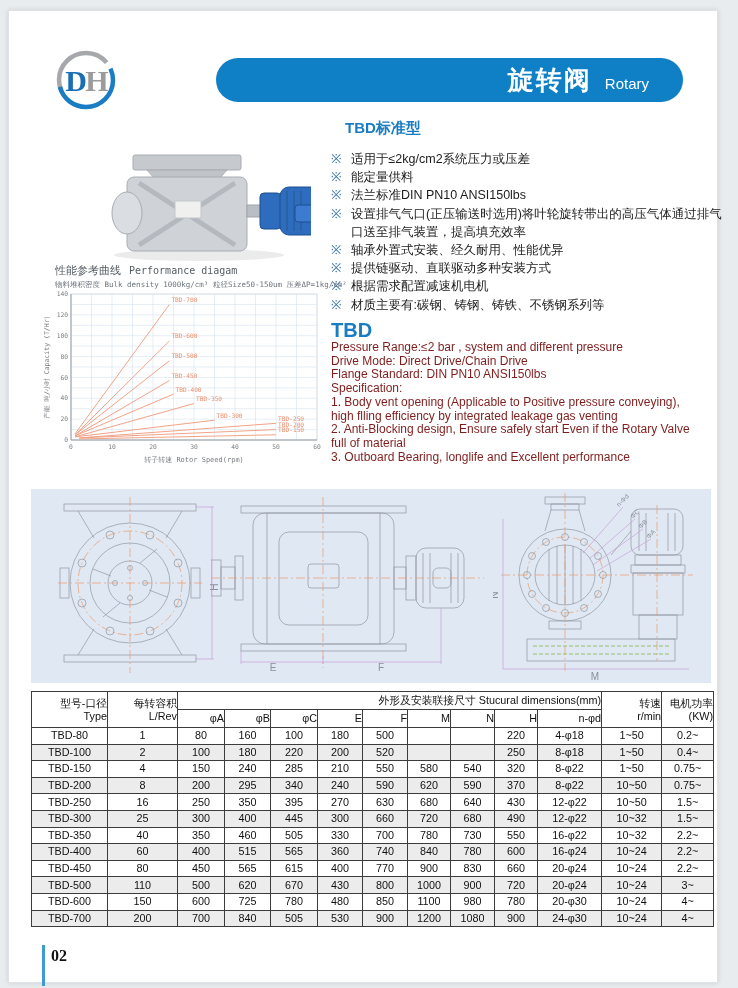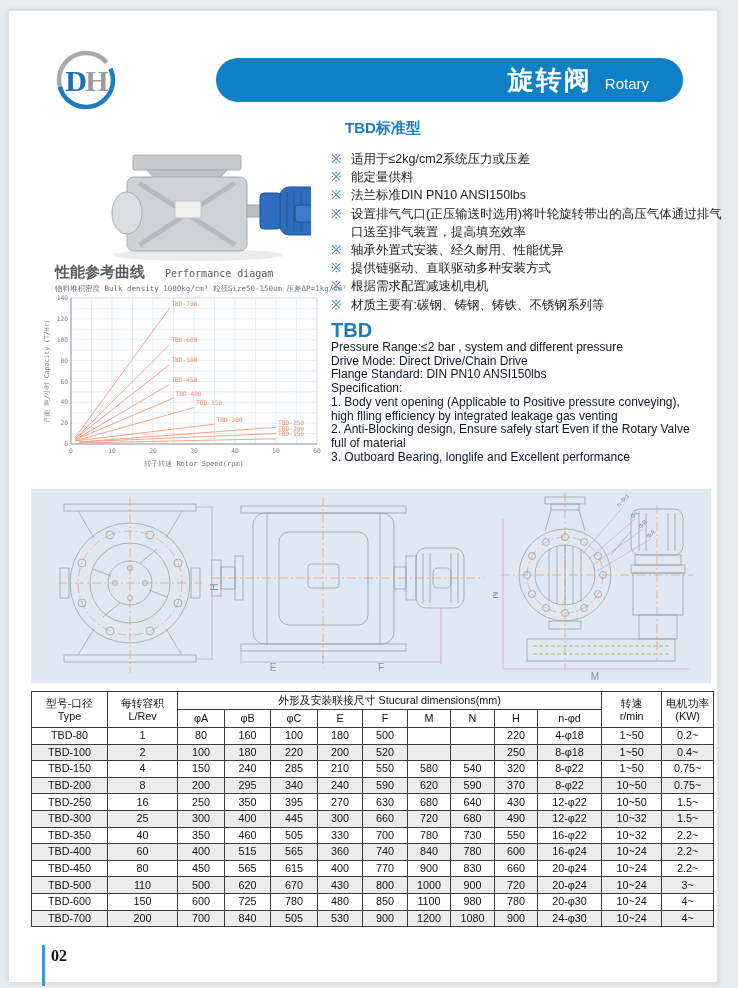--- a/index.html
+++ b/index.html
@@ -21,42 +21,42 @@
   .bullets { position:absolute; left:322px; top:139px; width:396px; font-size:12.5px; line-height:18.2px; color:#1c1c1c; }
   .bullet-item { position:relative; padding-left:20px; }
   .bullet-marker { position:absolute; left:0; top:0; color:#3b74ae; }
 
   
   .photo { position:absolute; left:90px; top:138px; width:212px; height:114px; }
 
   
   .chart { position:absolute; left:32px; top:252px; width:292px; height:214px; }
   .chart-title { font-family:"DejaVu Sans Mono", monospace; color:#555c63; font-size:10px; padding-left:14px; }
-  .chart-title .zh { font-size:15px; font-weight:bold; margin-right:20px; }
+  .chart-title .zh { font-size:11px; font-weight:normal; margin-right:8px; }
   .chart-sub { font-family:"DejaVu Sans Mono", monospace; color:#6b737b; font-size:7.5px; padding-left:14px; margin-top:2px; white-space:nowrap; }
 
   
   .specs-heading { position:absolute; left:322px; top:308px; font-size:20px; font-weight:bold; color:#1a7cc2; }
-  .specs { position:absolute; left:322px; top:330px; width:400px; font-size:12px; line-height:13.7px; color:#0f172a; }
+  .specs { position:absolute; left:322px; top:330px; width:400px; font-size:12px; line-height:13.7px; color:#7f1d1d; }
 
   
   .band { position:absolute; left:22px; top:478px; width:680px; height:194px; background:#e0e9f3; }
   .band svg { position:absolute; }
   .dwg { stroke:#8f96a0; fill:none; stroke-width:.7; }
   .cl  { stroke:#ea9a68; fill:none; stroke-width:.7; stroke-dasharray:9 3 2 3; }
   .dim { stroke:#c99fd8; fill:none; stroke-width:.7; }
   .hatch { stroke:#93c06a; fill:none; stroke-width:1; stroke-dasharray:4 2; }
   .dwg-label { fill:#8a9099; font-size:10px; font-family:"Liberation Sans", sans-serif; }
   .callout { fill:#8a9099; font-size:6.5px; font-family:"Liberation Sans", sans-serif; }
 
   
   table.dims { position:absolute; left:22px; top:680px; width:682px; border-collapse:collapse; table-layout:fixed;
                font-size:10.8px; color:#111; text-align:center; }
   table.dims th, table.dims td { border:1px solid #3c3c3c; padding:0; line-height:13px; font-weight:normal; }
-  table.dims thead th { line-height:13px; padding:2px 0; }
+  table.dims thead th { line-height:13px; padding:2px 0;text-align:right; }
   table.dims tbody td { height:16.6px; }
   table.dims tbody tr.alt { background:#ececec; }
 
   
   .footer-bar { position:absolute; left:33px; top:934px; width:3px; height:41px; background:#3f9ad2; }
   .footer-num { position:absolute; left:42px; top:936px; font-family:"Liberation Serif", serif; font-weight:bold; font-size:16px; color:#111; }
 </style>
 </head>
 <body>
 

